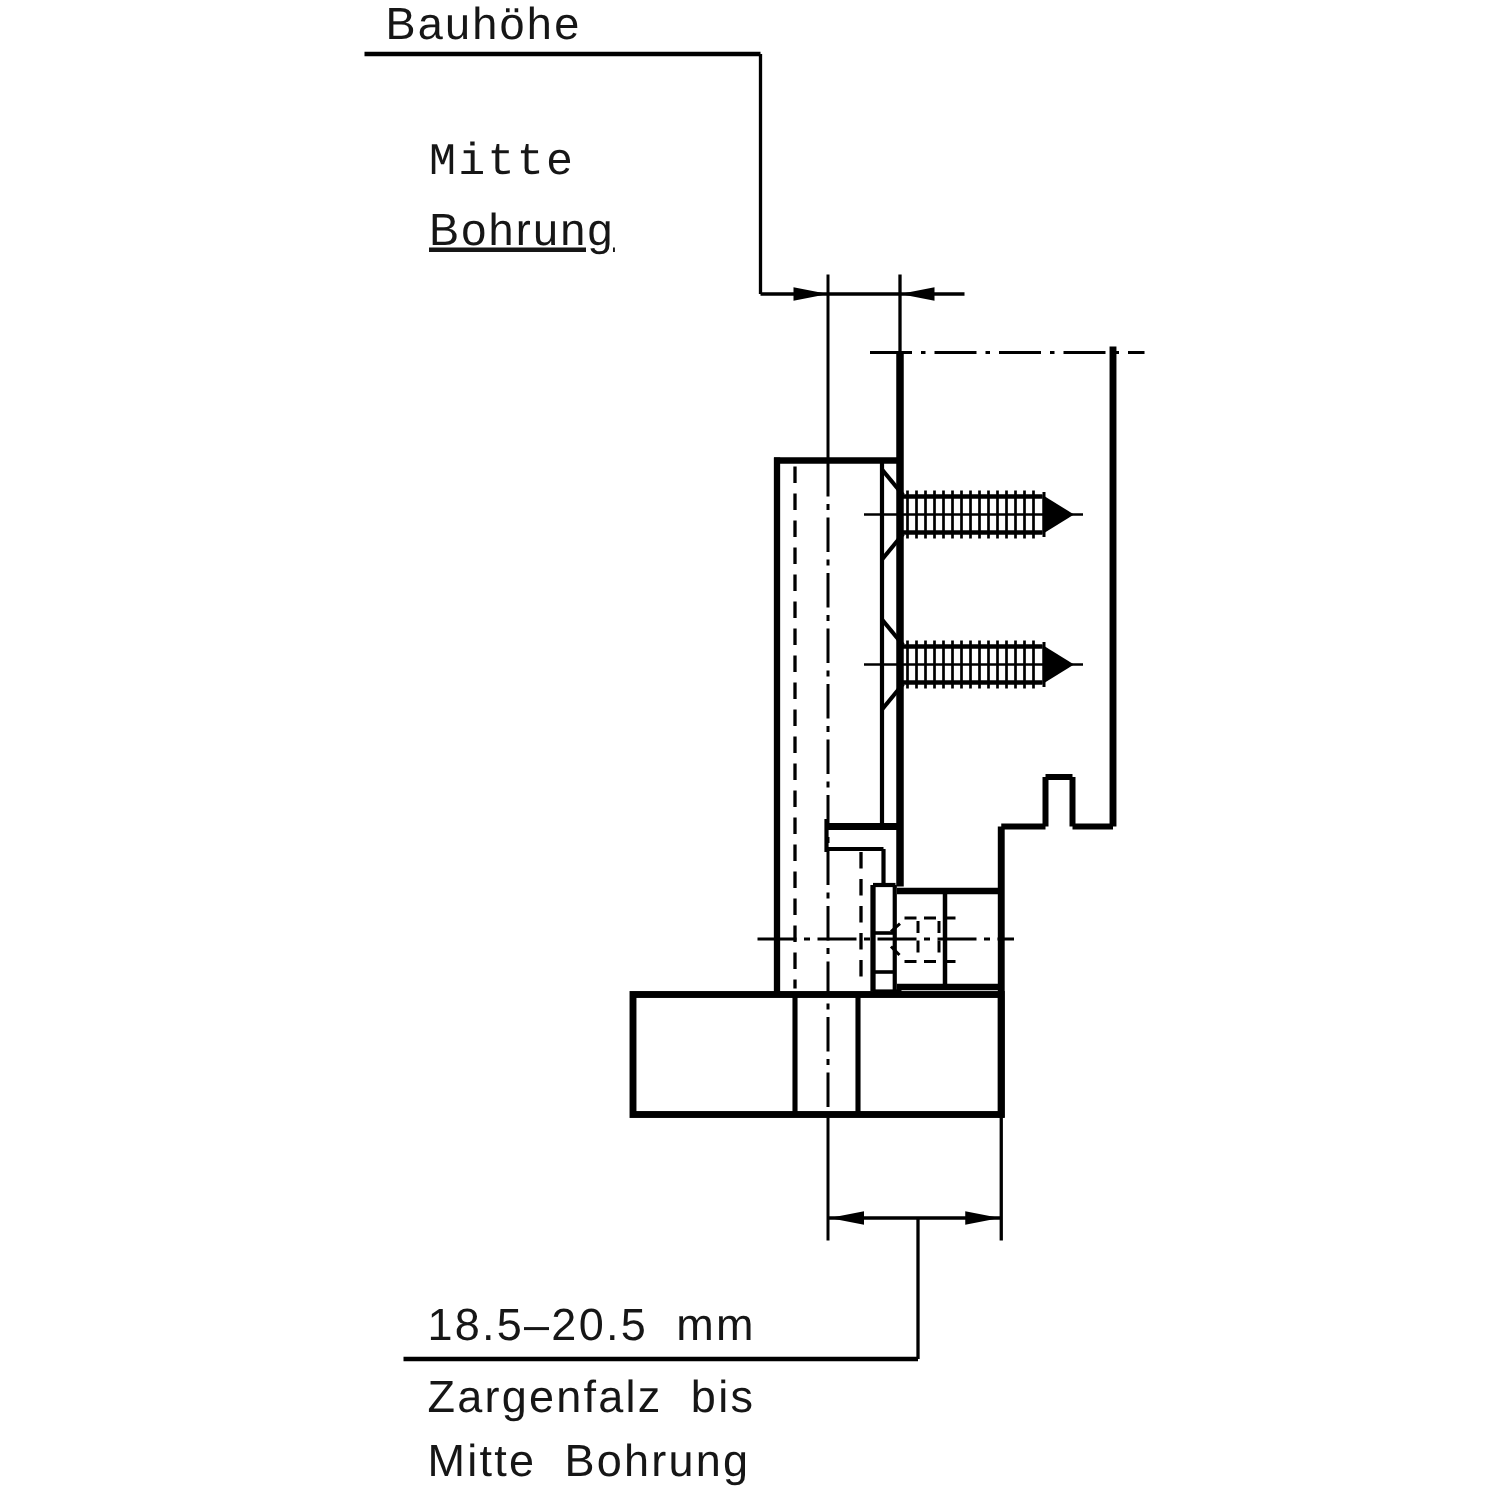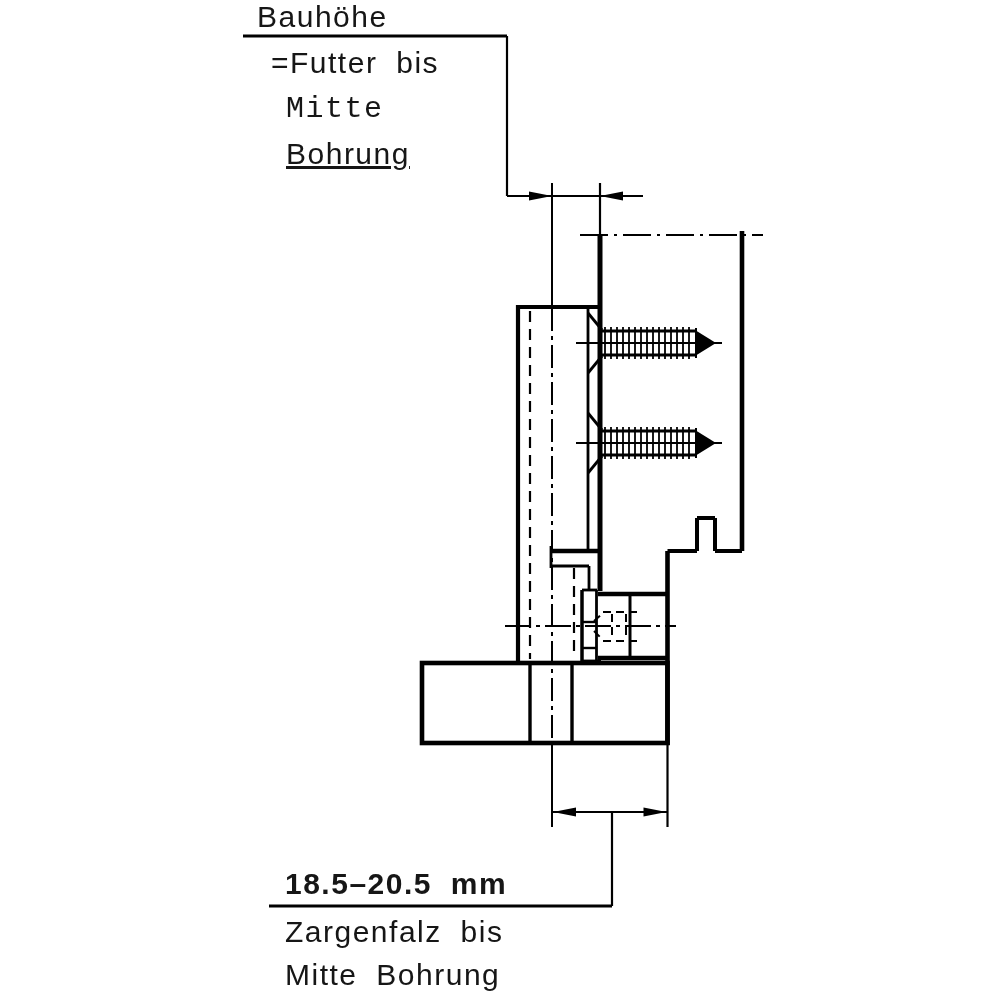--- a/index.html
+++ b/index.html
@@ -152,21 +152,20 @@
       <polygon points="553,812 576,807.5 576,816.5" stroke="none"></polygon>
       <polygon points="666.5,812 643.5,807.5 643.5,816.5" stroke="none"></polygon>
     </g>
     <g stroke="#000" fill="none">
       <line x1="612" y1="812" x2="612" y2="906" stroke-width="2.2"></line>
       <line x1="269" y1="906" x2="612" y2="906" stroke-width="3"></line>
     </g>
   </svg>
 
   <div class="cad-text" style="left:257px;top:2px;">Bauhöhe</div>
-  <div class="cad-text" style="left:271px;top:48px;">=Futter bis</div>
   <div class="cad-text" style="left:286px;top:94px;font-family:Liberation Mono, monospace;">Mitte</div>
   <div class="cad-text" style="left:286px;top:139px;text-decoration:underline;">Bohrung</div>
 
-  <div class="cad-text" style="left:285px;top:869px;font-weight:bold;">18.5–20.5 mm</div>
+  <div class="cad-text" style="left:285px;top:869px;">18.5–20.5 mm</div>
   <div class="cad-text" style="left:285px;top:960px;">Mitte Bohrung</div>
   <div class="cad-text" style="left:285px;top:917px;">Zargenfalz bis</div>
 
 </div>
 
 </body></html>

